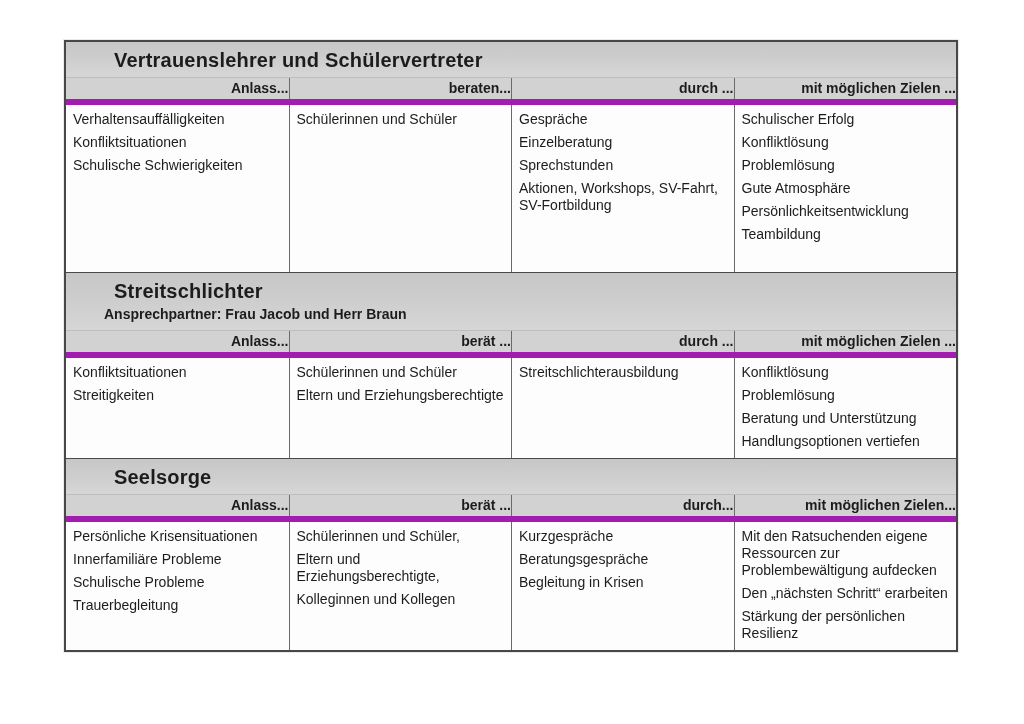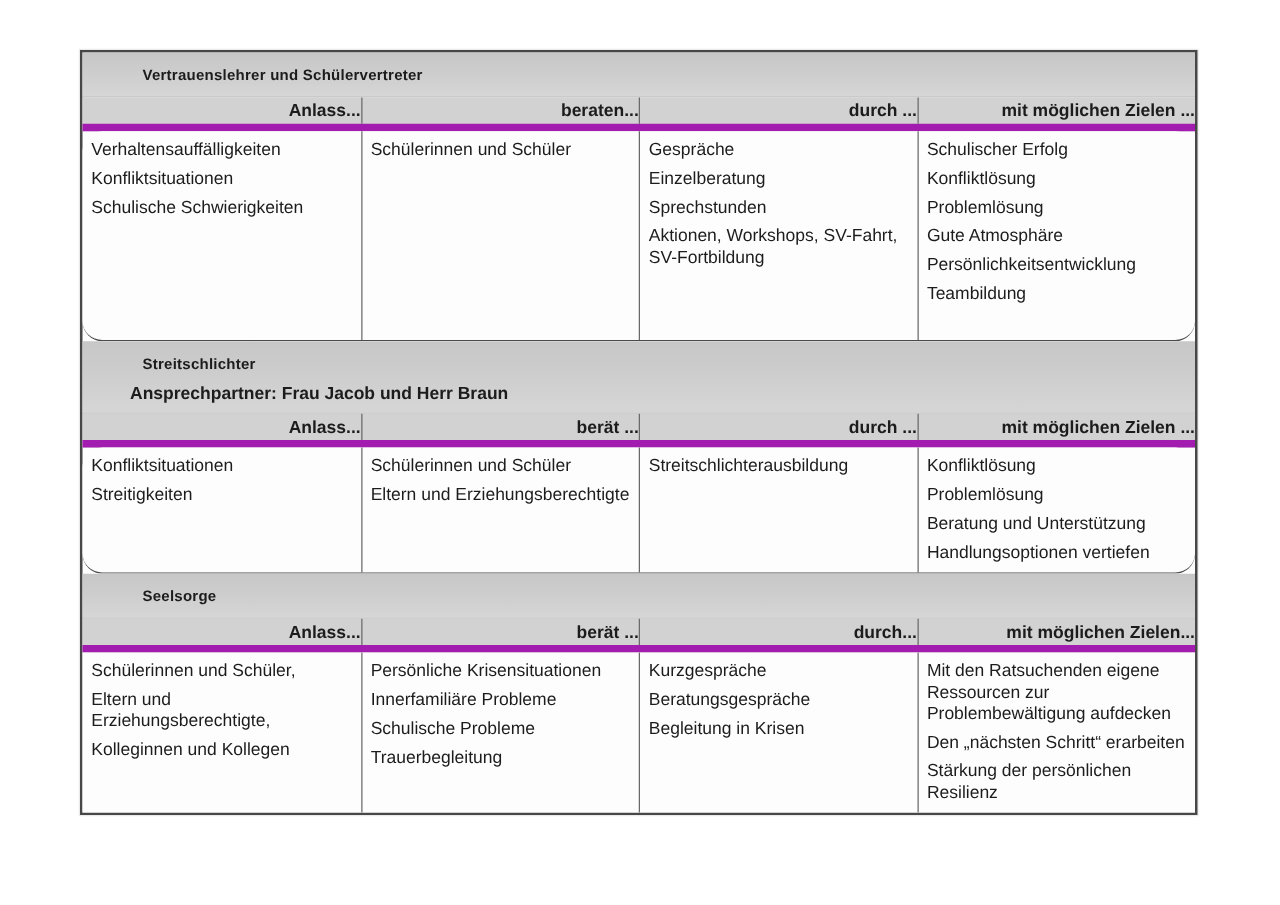--- a/index.html
+++ b/index.html
@@ -27,21 +27,21 @@
     box-shadow: 0 0 0 1px rgba(0,0,0,0.08);
     background: var(--body-bg);
   }
   .sect { width: 100%; }
   .band {
     background: linear-gradient(180deg, #c7c7c7 0%, var(--band-bg) 45%, #d6d6d6 100%);
     padding: 8px 0 7px 0;
     border-bottom: 1px solid var(--border-light);
   }
   .band-title {
-    font-weight: bold; font-size: 12px; line-height: 20px;
+    font-weight: bold; font-size: 20px; line-height: 20px;
     padding-left: 48px; letter-spacing: 0.2px;
   }
   .band-contact {
     font-weight: bold; font-size: 14px; line-height: 18px;
     padding-left: 38px; margin-top: 4px;
   }
   .hrow {
     display: grid; grid-template-columns: 1fr 1fr 1fr 1fr;
     background: var(--header-row-bg);
     border-bottom: 6px solid #a21caf;
@@ -49,21 +49,21 @@
   }
   .hcell {
     font-weight: bold; font-size: 14px; line-height: 21px;
     height: 21px; padding-left: 7px; white-space: nowrap; overflow: hidden;
   }
   .hcell + .hcell { border-left: 1px solid var(--border-mid); }
   .brow {
     display: grid; grid-template-columns: 1fr 1fr 1fr 1fr;
     background: var(--body-bg);
   }
-  .sect:not(:last-child) .brow { border-bottom: 1px solid var(--border-dark); border-radius: 16px; }
+  .sect:not(:last-child) .brow { border-bottom: 1px solid var(--border-dark); }
   .cell { padding: 6px 5px 2px 7px; font-size: 14px; }
   .cell + .cell { border-left: 1px solid var(--border-mid); }
   .cell p { margin: 0 0 6px 0; line-height: 17px; }
   .brow-1 { min-height: 168px; }
   .brow-2 { min-height: 96px; }
   .brow-3 { min-height: 119px; }
 </style>
 </head>
 <body>
 
@@ -143,29 +143,29 @@
         <div class="band-title">Seelsorge</div>
       </div>
       <div class="hrow">
         <div class="hcell">Anlass...</div>
         <div class="hcell">berät ...</div>
         <div class="hcell">durch...</div>
         <div class="hcell">mit möglichen Zielen...</div>
       </div>
       <div class="brow brow-3">
         <div class="cell">
-            <p>Schülerinnen und Schüler,</p>
-            <p>Eltern und Erziehungsberechtigte,</p>
-            <p>Kolleginnen und Kollegen</p>
-          </div>
-        <div class="cell">
             <p>Persönliche Krisensituationen</p>
             <p>Innerfamiliäre Probleme</p>
             <p>Schulische Probleme</p>
             <p>Trauerbegleitung</p>
+          </div>
+        <div class="cell">
+            <p>Schülerinnen und Schüler,</p>
+            <p>Eltern und Erziehungsberechtigte,</p>
+            <p>Kolleginnen und Kollegen</p>
           </div>
         <div class="cell">
             <p>Kurzgespräche</p>
             <p>Beratungsgespräche</p>
             <p>Begleitung in Krisen</p>
           </div>
         <div class="cell">
             <p>Mit den Ratsuchenden eigene Ressourcen zur Problembewältigung aufdecken</p>
             <p>Den „nächsten Schritt“ erarbeiten</p>
             <p>Stärkung der persönlichen Resilienz</p>

